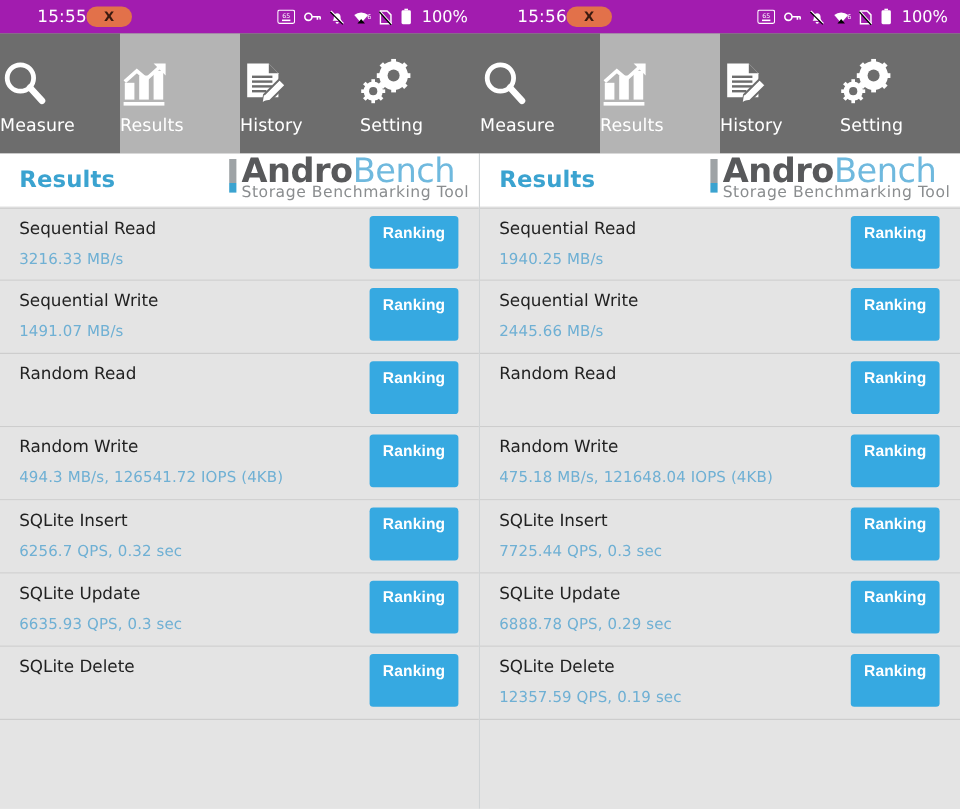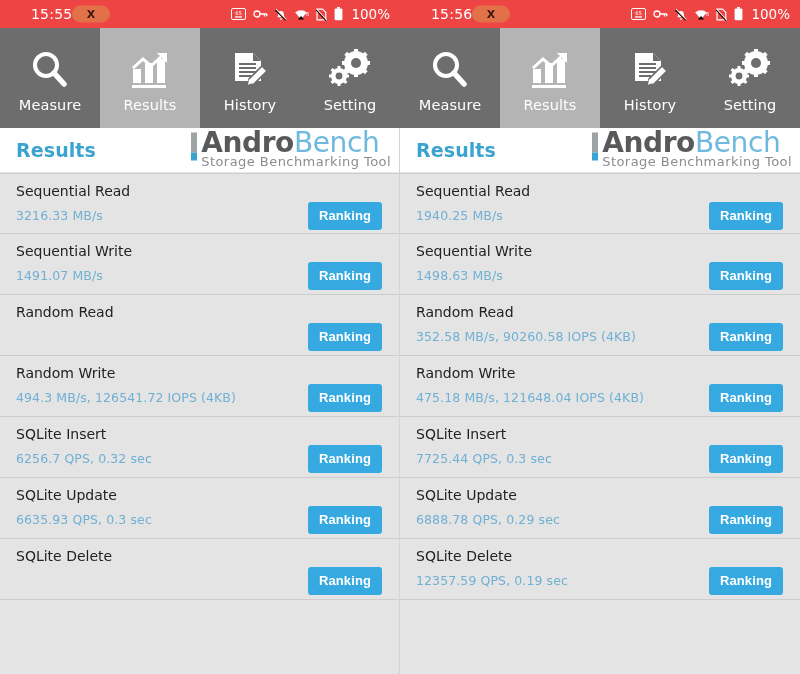--- a/index.html
+++ b/index.html
@@ -8,21 +8,21 @@
     font-family:"DejaVu Sans","Liberation Sans",sans-serif;
     -webkit-font-smoothing:antialiased;
     overflow:hidden;
   }
 
   .screen { position:relative; width:800px; height:674px; background:#e4e4e4; }
 
   
   .statusbar {
     position:absolute; top:0; left:0; width:800px; height:28px;
-    background:#ef4444; display:flex;
+    background:#a21caf; display:flex;
   }
   .sb-half { width:400px; height:28px; position:relative; display:flex; align-items:center; }
   .sb-time {
     position:absolute; left:31px; top:50%; transform:translateY(-50%);
     color:#fff; font-size:14px; letter-spacing:.2px;
   }
   .sb-pill {
     position:absolute; left:72px; top:50%; transform:translateY(-50%);
     width:38px; height:17px; border-radius:9px; background:#e2714a;
     display:flex; align-items:center; justify-content:center;
@@ -37,21 +37,21 @@
     color:#fff; font-size:13.5px; letter-spacing:0; margin-left:1px;
   }
 
   
   .tabbar {
     position:absolute; top:28px; left:0; width:800px; height:100px;
     background:#6d6d6d; display:flex;
   }
   .tab {
     width:100px; height:100px; position:relative;
-    display:flex; flex-direction:column; align-items:center; justify-content:center;
+    display:flex; flex-direction:column; align-items:flex-start; justify-content:center;
     background:#6d6d6d;
   }
   .tab.active { background:#b4b4b4; }
   .tab-ico { height:52px; display:flex; align-items:center; justify-content:center; }
   .tab-lbl {
     color:#fff; font-size:14.5px; margin-top:1px; letter-spacing:.1px;
   }
 
   
   .panels { position:absolute; top:128px; left:0; width:800px; height:546px; display:flex; }
@@ -91,24 +91,24 @@
   .row:first-child { border-top:1px solid #cdcdcd; }
   .row-name {
     position:absolute; left:16px; top:9px;
     color:#222; font-size:14px; letter-spacing:0;
   }
   .row-val {
     position:absolute; left:16px; top:34px;
     color:#6fb0d4; font-size:12.5px; letter-spacing:.1px;
   }
   .rank-btn {
-    position:absolute; right:17px; top:28px;
+    position:absolute; right:17px; top:6px;
     background:#36a9e1; color:#fff;
     font-size:13px; font-weight:bold;
-    padding:7px 11px 8px 11px; border-radius:3px;
+    padding:7px 11px 24px 11px; border-radius:3px;
     border:none; line-height:1; cursor:pointer;
     letter-spacing:.1px;
   }
   .filler { background:#e4e4e4; height:100%; }
 </style>
 </head>
 <body>
 
 <div class="screen">
 
@@ -427,26 +427,25 @@
       </div>
 
       <div class="rows">
         <div class="row">
           <span class="row-name">Sequential Read</span>
           <span class="row-val">1940.25 MB/s</span>
           <button class="rank-btn">Ranking</button>
         </div>
         <div class="row">
           <span class="row-name">Sequential Write</span>
-          <span class="row-val">1498.63 MB/s</span>
+          <span class="row-val">2445.66 MB/s</span>
           <button class="rank-btn">Ranking</button>
         </div>
         <div class="row">
           <span class="row-name">Random Read</span>
-          <span class="row-val">352.58 MB/s, 90260.58 IOPS (4KB)</span>
           <button class="rank-btn">Ranking</button>
         </div>
         <div class="row">
           <span class="row-name">Random Write</span>
           <span class="row-val">475.18 MB/s, 121648.04 IOPS (4KB)</span>
           <button class="rank-btn">Ranking</button>
         </div>
         <div class="row">
           <span class="row-name">SQLite Insert</span>
           <span class="row-val">7725.44 QPS, 0.3 sec</span>

